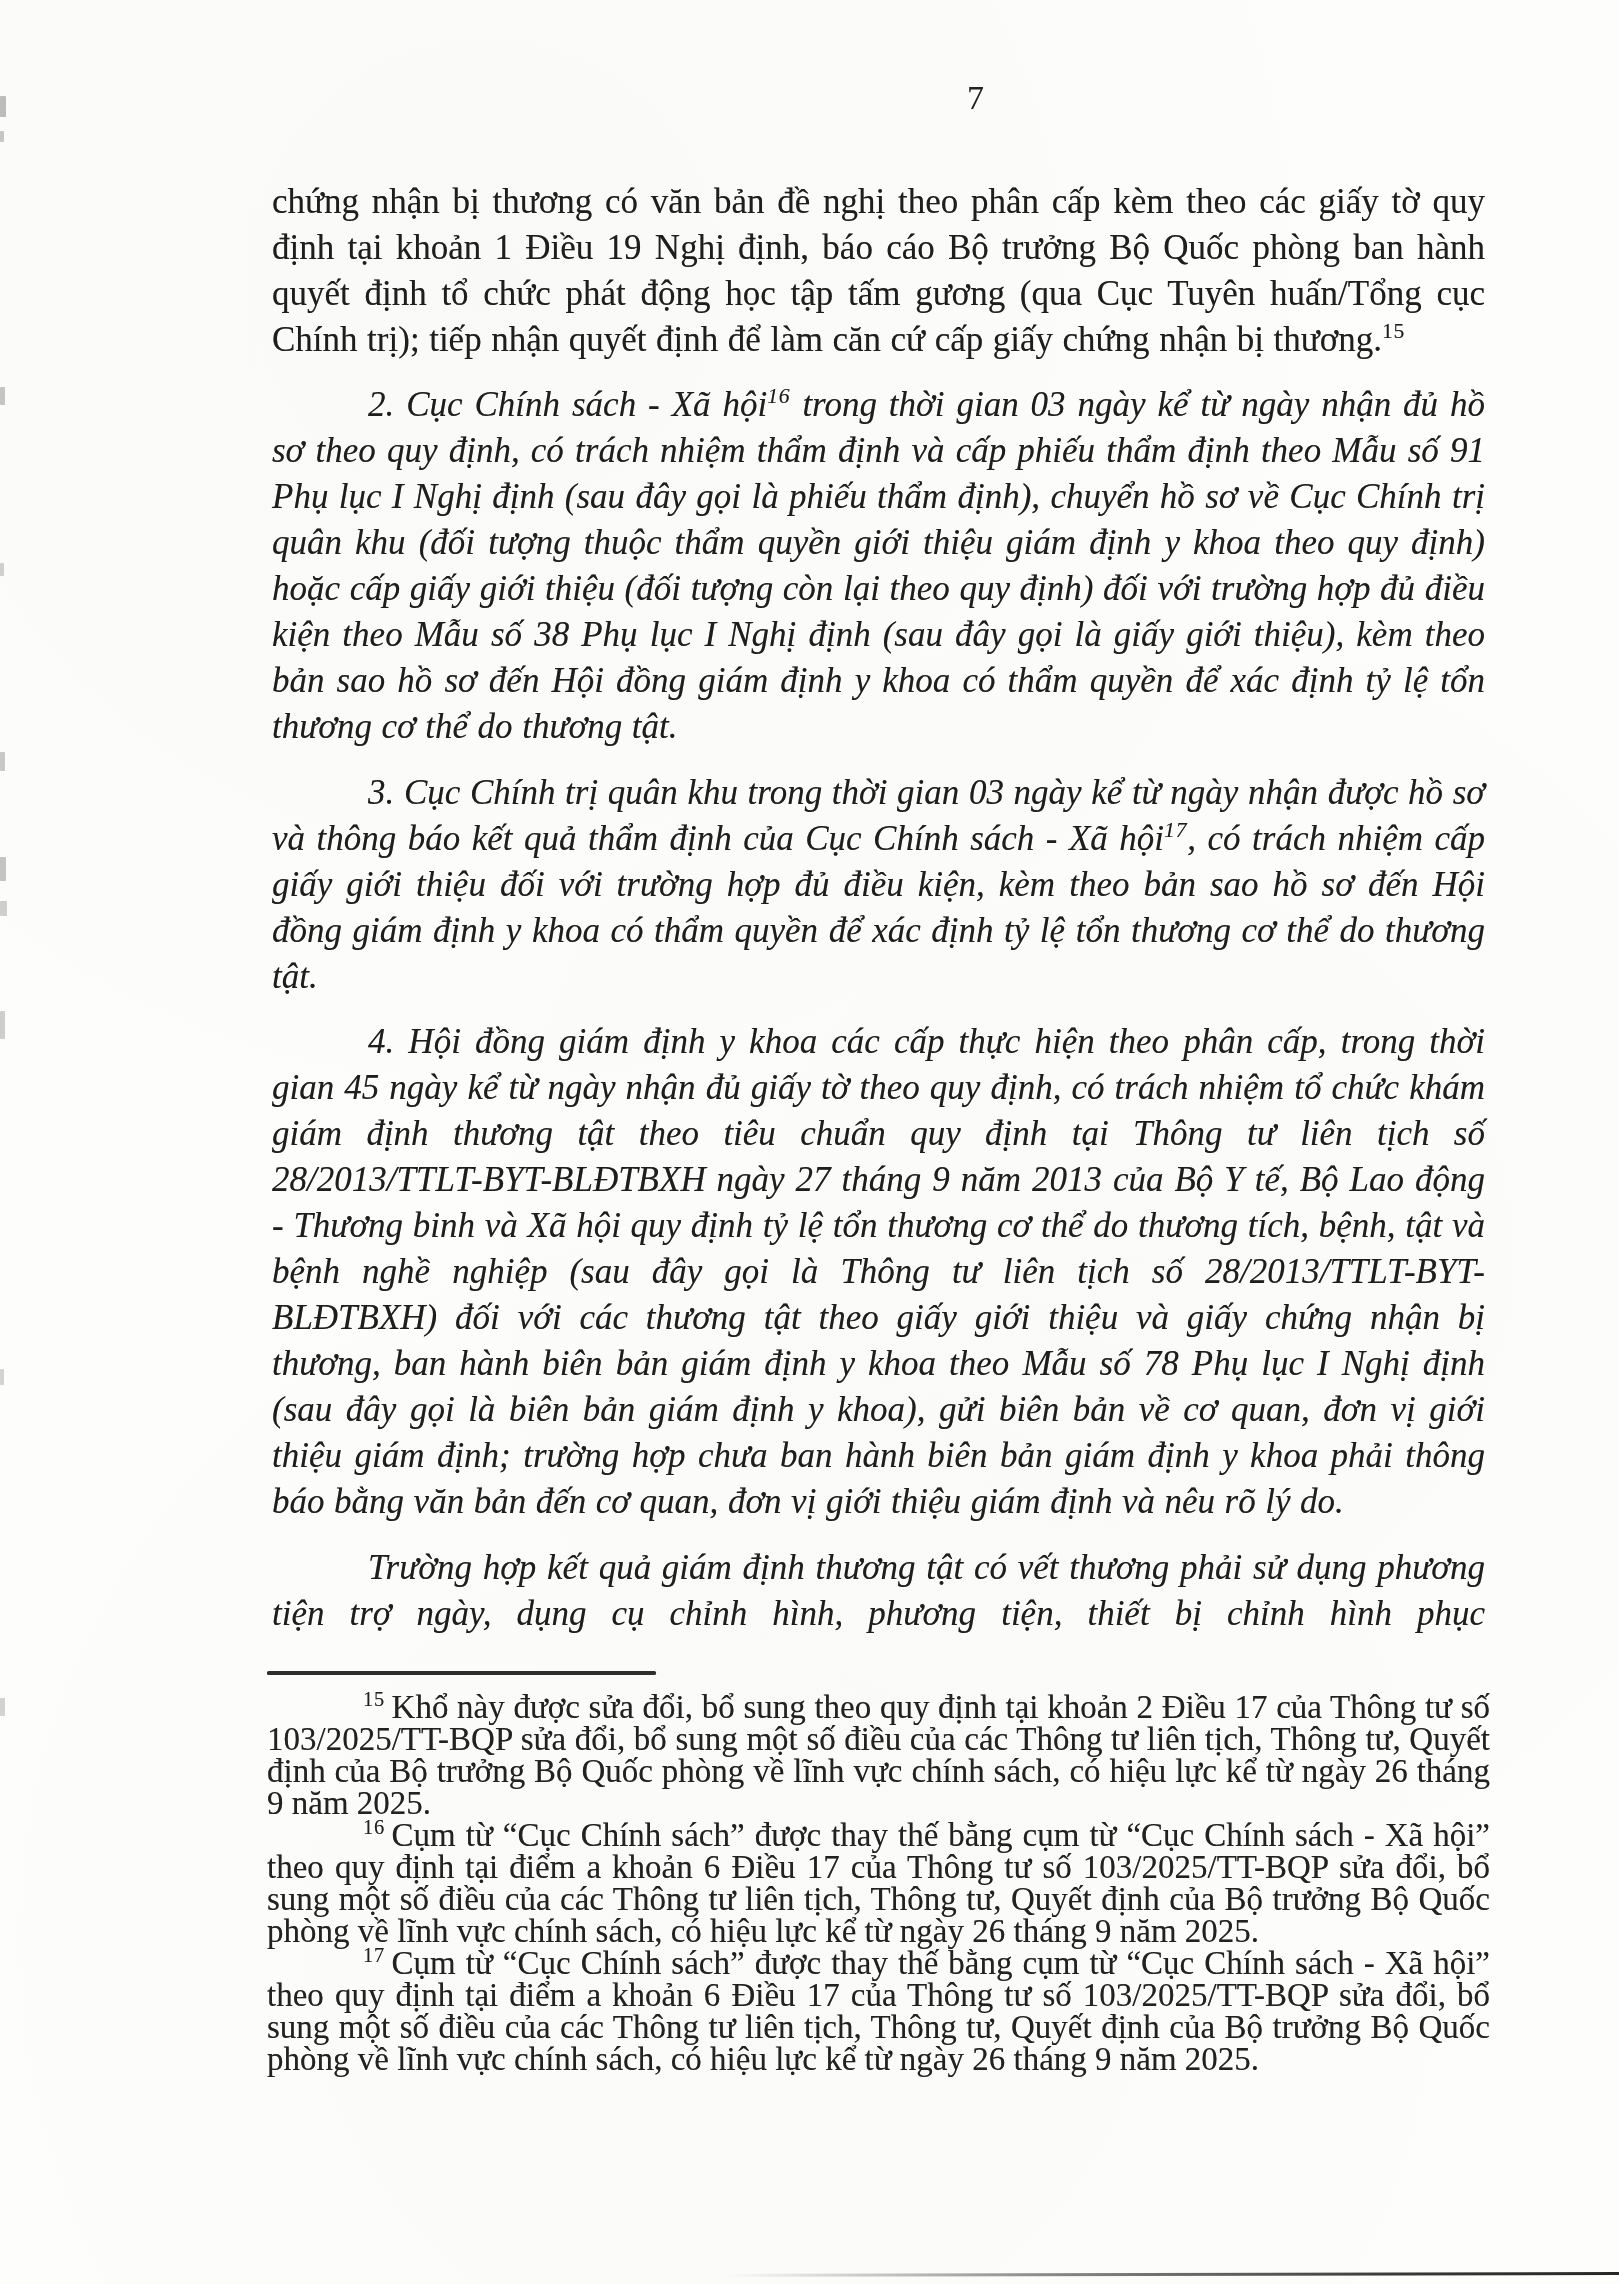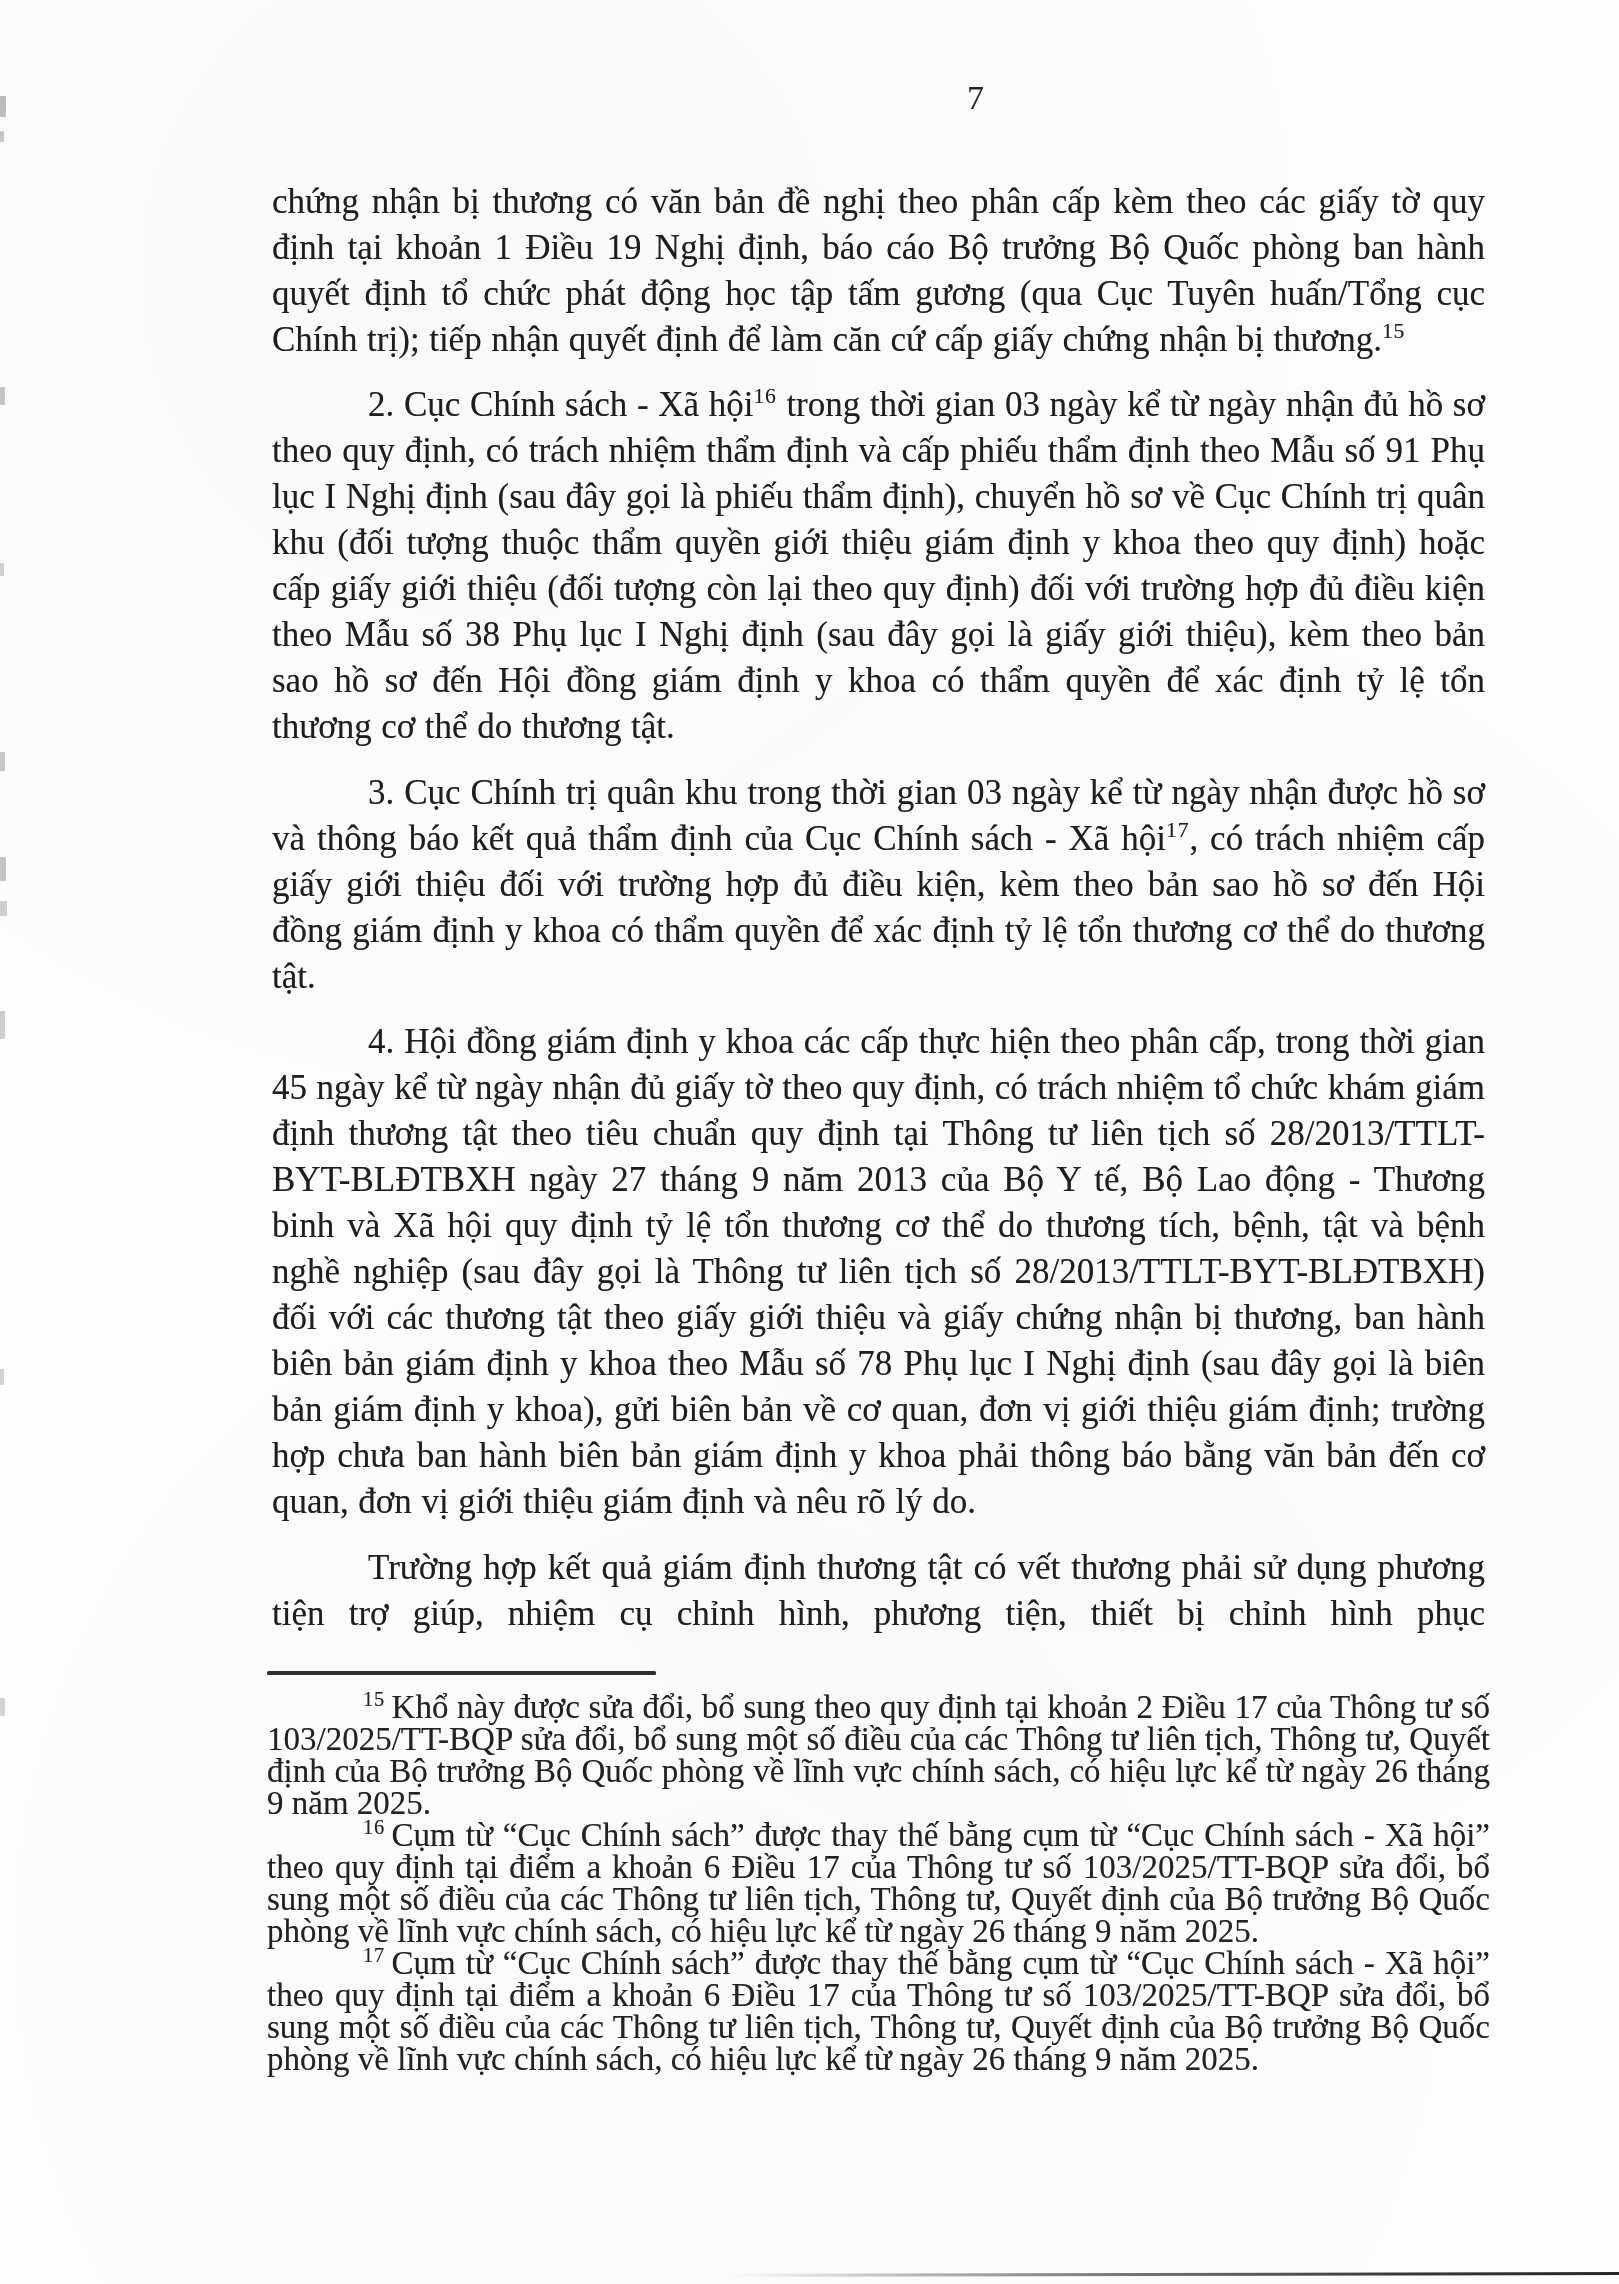--- a/index.html
+++ b/index.html
@@ -46,20 +46,21 @@
   .body-para {
     margin: 5px;
     font-size: 35px;
     line-height: 46px;
     text-align: justify;
     text-shadow: 0 0 0.5px rgba(25,25,25,0.45);
     word-spacing: 0.8px;
   }
   .body-para + .body-para {
     margin-top: 19.4px;
+    font-style: italic;
   }
   .body-para.indented {
     text-indent: 96px;
   }
   .body-para.continues {
     text-align-last: justify;
   }
   sup {
     font-size: 62%;
     line-height: 0;
@@ -128,21 +129,21 @@
     <div class="page-number">7</div>
 
     <p class="body-para"><span>chứng nhận bị thương có văn bản đề nghị theo phân cấp kèm theo các giấy tờ quy định tại khoản 1 Điều 19 Nghị định, báo cáo Bộ trưởng Bộ Quốc phòng ban hành quyết định tổ chức phát động học tập tấm gương (qua Cục Tuyên huấn/Tổng cục Chính trị); tiếp nhận quyết định để làm căn cứ cấp giấy chứng nhận bị thương.</span><sup>15</sup></p>
 
     <p class="body-para indented"><span>2. Cục Chính sách - Xã hội</span><sup>16</sup><span> trong thời gian 03 ngày kể từ ngày nhận đủ hồ sơ theo quy định, có trách nhiệm thẩm định và cấp phiếu thẩm định theo Mẫu số 91 Phụ lục I Nghị định (sau đây gọi là phiếu thẩm định), chuyển hồ sơ về Cục Chính trị quân khu (đối tượng thuộc thẩm quyền giới thiệu giám định y khoa theo quy định) hoặc cấp giấy giới thiệu (đối tượng còn lại theo quy định) đối với trường hợp đủ điều kiện theo Mẫu số 38 Phụ lục I Nghị định (sau đây gọi là giấy giới thiệu), kèm theo bản sao hồ sơ đến Hội đồng giám định y khoa có thẩm quyền để xác định tỷ lệ tổn thương cơ thể do thương tật.</span></p>
 
     <p class="body-para indented"><span>3. Cục Chính trị quân khu trong thời gian 03 ngày kể từ ngày nhận được hồ sơ và thông báo kết quả thẩm định của Cục Chính sách - Xã hội</span><sup>17</sup><span>, có trách nhiệm cấp giấy giới thiệu đối với trường hợp đủ điều kiện, kèm theo bản sao hồ sơ đến Hội đồng giám định y khoa có thẩm quyền để xác định tỷ lệ tổn thương cơ thể do thương tật.</span></p>
 
     <p class="body-para indented"><span>4. Hội đồng giám định y khoa các cấp thực hiện theo phân cấp, trong thời gian 45 ngày kể từ ngày nhận đủ giấy tờ theo quy định, có trách nhiệm tổ chức khám giám định thương tật theo tiêu chuẩn quy định tại Thông tư liên tịch số 28/2013/TTLT-BYT-BLĐTBXH ngày 27 tháng 9 năm 2013 của Bộ Y tế, Bộ Lao động - Thương binh và Xã hội quy định tỷ lệ tổn thương cơ thể do thương tích, bệnh, tật và bệnh nghề nghiệp (sau đây gọi là Thông tư liên tịch số 28/2013/TTLT-BYT-BLĐTBXH) đối với các thương tật theo giấy giới thiệu và giấy chứng nhận bị thương, ban hành biên bản giám định y khoa theo Mẫu số 78 Phụ lục I Nghị định (sau đây gọi là biên bản giám định y khoa), gửi biên bản về cơ quan, đơn vị giới thiệu giám định; trường hợp chưa ban hành biên bản giám định y khoa phải thông báo bằng văn bản đến cơ quan, đơn vị giới thiệu giám định và nêu rõ lý do.</span></p>
 
-    <p class="body-para indented continues"><span>Trường hợp kết quả giám định thương tật có vết thương phải sử dụng phương tiện trợ giúp, nhiệm cụ chỉnh hình, phương tiện, thiết bị chỉnh hình phục</span></p>
+    <p class="body-para indented continues"><span>Trường hợp kết quả giám định thương tật có vết thương phải sử dụng phương tiện trợ ngày, dụng cụ chỉnh hình, phương tiện, thiết bị chỉnh hình phục</span></p>
 
     <div class="footnote-separator"></div>
 
     <div class="footnote"><sup class="fn-marker">15</sup><span>Khổ này được sửa đổi, bổ sung theo quy định tại khoản 2 Điều 17 của Thông tư số 103/2025/TT-BQP sửa đổi, bổ sung một số điều của các Thông tư liên tịch, Thông tư, Quyết định của Bộ trưởng Bộ Quốc phòng về lĩnh vực chính sách, có hiệu lực kể từ ngày 26 tháng 9 năm 2025.</span></div>
 
     <div class="footnote"><sup class="fn-marker">16</sup><span>Cụm từ “Cục Chính sách” được thay thế bằng cụm từ “Cục Chính sách - Xã hội” theo quy định tại điểm a khoản 6 Điều 17 của Thông tư số 103/2025/TT-BQP sửa đổi, bổ sung một số điều của các Thông tư liên tịch, Thông tư, Quyết định của Bộ trưởng Bộ Quốc phòng về lĩnh vực chính sách, có hiệu lực kể từ ngày 26 tháng 9 năm 2025.</span></div>
 
     <div class="footnote"><sup class="fn-marker">17</sup><span>Cụm từ “Cục Chính sách” được thay thế bằng cụm từ “Cục Chính sách - Xã hội” theo quy định tại điểm a khoản 6 Điều 17 của Thông tư số 103/2025/TT-BQP sửa đổi, bổ sung một số điều của các Thông tư liên tịch, Thông tư, Quyết định của Bộ trưởng Bộ Quốc phòng về lĩnh vực chính sách, có hiệu lực kể từ ngày 26 tháng 9 năm 2025.</span></div>
 
   </div>

